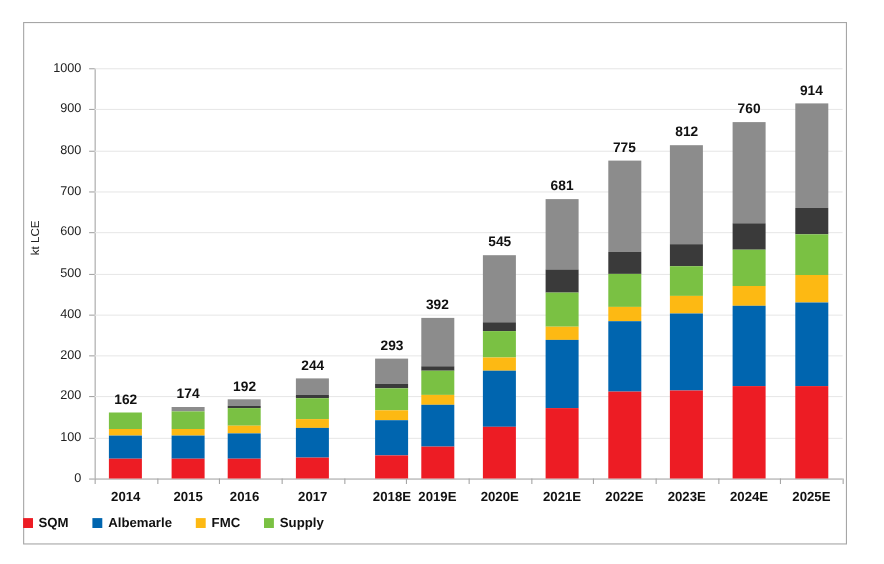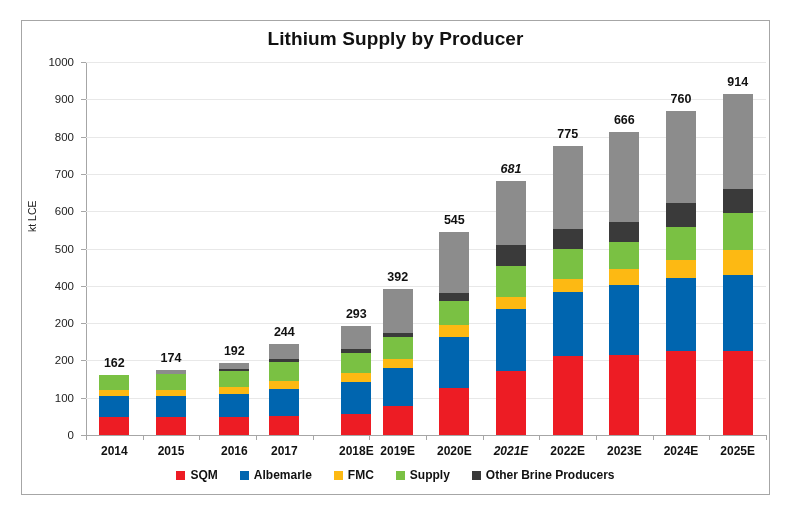--- a/index.html
+++ b/index.html
@@ -30,32 +30,31 @@
   .bar-slot{position:absolute;bottom:0;height:373px;}
   .bar{position:absolute;bottom:0;left:50%;transform:translateX(-50%);width:30px;}
   .seg{width:100%;display:block;}
   .bar-total{position:absolute;left:50%;transform:translateX(-50%);
              font-size:12.5px;font-weight:bold;color:#111;white-space:nowrap;}
   .xtick{position:absolute;top:373px;width:1px;height:5px;background:#a6a6a6;}
   .xlab{position:absolute;top:382px;left:50%;transform:translateX(-50%);
         font-size:12px;font-weight:bold;color:#111;white-space:nowrap;}
 
   #legend{position:absolute;left:21px;top:468px;width:749px;display:flex;
-          justify-content:center;align-items:center;gap:22px;}
+          justify-content:flex-start;align-items:center;gap:22px;}
   .leg-item{display:flex;align-items:center;gap:5px;}
   .leg-sw{width:9px;height:9px;display:inline-block;}
   .leg-tx{font-size:12px;font-weight:bold;color:#111;white-space:nowrap;}
 </style>
 </head>
 <body>
 
 <div id="frame">
   <div id="border-box"></div>
 
-  <div id="chart-title">Lithium Supply by Producer</div>
 
   <div id="ylabel">kt LCE</div>
 
   <div id="plot">
     <div class="axis-left"></div>
     <div class="axis-bottom"></div>
     <div id="gridlines">
         <div class="gl" style="top: 335.7px;"></div>
         <div class="gl" style="top: 298.4px;"></div>
         <div class="gl" style="top: 261.1px;"></div>
@@ -106,21 +105,21 @@
           <div class="bar">
             <span class="seg" style="height: 3.73px; background: rgb(140, 140, 140);"></span>
             <span class="seg" style="height: 15.666px; background: rgb(122, 193, 67);"></span>
             <span class="seg" style="height: 6.341px; background: rgb(253, 185, 19);"></span>
             <span class="seg" style="height: 21.634px; background: rgb(0, 101, 175);"></span>
             <span class="seg" style="height: 17.531px; background: rgb(237, 28, 36);"></span>
           </div>
           <div class="bar-total" style="bottom: 69.902px; margin-top: 16px;">174</div>
           <div class="xlab">2015</div>
         </div>
-        <div class="bar-slot" style="left: 120px; width: 56.6667px;">
+        <div class="bar-slot" style="left: 108px; width: 56.6667px;">
           <div class="bar">
             <span class="seg" style="height: 5.595px; background: rgb(140, 140, 140);"></span>
             <span class="seg" style="height: 1.865px; background: rgb(58, 58, 58);"></span>
             <span class="seg" style="height: 16.412px; background: rgb(122, 193, 67);"></span>
             <span class="seg" style="height: 6.714px; background: rgb(253, 185, 19);"></span>
             <span class="seg" style="height: 23.126px; background: rgb(0, 101, 175);"></span>
             <span class="seg" style="height: 17.904px; background: rgb(237, 28, 36);"></span>
           </div>
           <div class="bar-total" style="bottom: 76.616px;">192</div>
           <div class="xlab">2016</div>
@@ -166,21 +165,21 @@
             <span class="seg" style="height: 60.799px; background: rgb(140, 140, 140);"></span>
             <span class="seg" style="height: 8.206px; background: rgb(58, 58, 58);"></span>
             <span class="seg" style="height: 24.245px; background: rgb(122, 193, 67);"></span>
             <span class="seg" style="height: 11.936px; background: rgb(253, 185, 19);"></span>
             <span class="seg" style="height: 51.101px; background: rgb(0, 101, 175);"></span>
             <span class="seg" style="height: 46.998px; background: rgb(237, 28, 36);"></span>
           </div>
           <div class="bar-total" style="bottom: 208.285px;">545</div>
           <div class="xlab">2020E</div>
         </div>
-        <div class="bar-slot" style="left: 396.667px; width: 56.6667px; font-style: italic;">
+        <div class="bar-slot" style="left: 396.667px; width: 56.6667px;">
           <div class="bar">
             <span class="seg" style="height: 64.156px; background: rgb(140, 140, 140);"></span>
             <span class="seg" style="height: 20.515px; background: rgb(58, 58, 58);"></span>
             <span class="seg" style="height: 30.959px; background: rgb(122, 193, 67);"></span>
             <span class="seg" style="height: 12.682px; background: rgb(253, 185, 19);"></span>
             <span class="seg" style="height: 61.918px; background: rgb(0, 101, 175);"></span>
             <span class="seg" style="height: 63.783px; background: rgb(237, 28, 36);"></span>
           </div>
           <div class="bar-total" style="bottom: 259.013px;">681</div>
           <div class="xlab">2021E</div>
@@ -199,21 +198,21 @@
         </div>
         <div class="bar-slot" style="left: 510px; width: 56.6667px;">
           <div class="bar">
             <span class="seg" style="height: 89.52px; background: rgb(140, 140, 140);"></span>
             <span class="seg" style="height: 20.142px; background: rgb(58, 58, 58);"></span>
             <span class="seg" style="height: 27.229px; background: rgb(122, 193, 67);"></span>
             <span class="seg" style="height: 16.412px; background: rgb(253, 185, 19);"></span>
             <span class="seg" style="height: 69.378px; background: rgb(0, 101, 175);"></span>
             <span class="seg" style="height: 80.195px; background: rgb(237, 28, 36);"></span>
           </div>
-          <div class="bar-total" style="bottom: 307.876px;">666</div>
+          <div class="bar-total" style="bottom: 307.876px;">812</div>
           <div class="xlab">2023E</div>
         </div>
         <div class="bar-slot" style="left: 566.667px; width: 56.6667px;">
           <div class="bar">
             <span class="seg" style="height: 92.504px; background: rgb(140, 140, 140);"></span>
             <span class="seg" style="height: 23.499px; background: rgb(58, 58, 58);"></span>
             <span class="seg" style="height: 33.57px; background: rgb(122, 193, 67);"></span>
             <span class="seg" style="height: 17.531px; background: rgb(253, 185, 19);"></span>
             <span class="seg" style="height: 73.481px; background: rgb(0, 101, 175);"></span>
             <span class="seg" style="height: 83.925px; background: rgb(237, 28, 36);"></span>
@@ -259,18 +258,14 @@
         <span class="leg-tx">Albemarle</span>
       </div>
       <div class="leg-item">
         <span class="leg-sw" style="background: rgb(253, 185, 19);"></span>
         <span class="leg-tx">FMC</span>
       </div>
       <div class="leg-item">
         <span class="leg-sw" style="background: rgb(122, 193, 67);"></span>
         <span class="leg-tx">Supply</span>
       </div>
-      <div class="leg-item">
-        <span class="leg-sw" style="background: rgb(58, 58, 58);"></span>
-        <span class="leg-tx">Other Brine Producers</span>
-      </div>
     </div>
 </div>
 
 </body></html>

